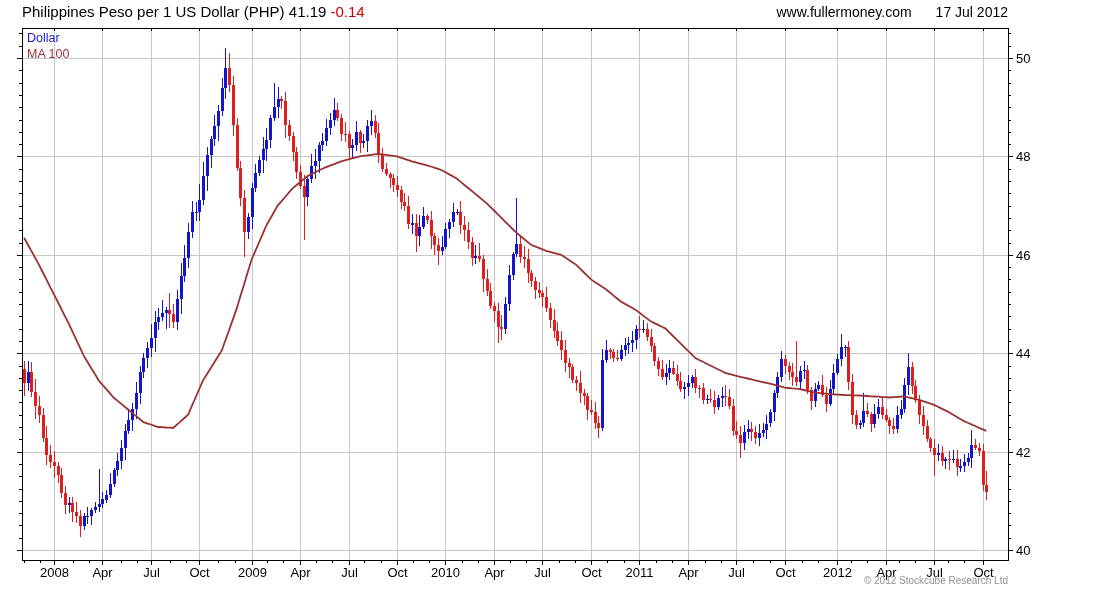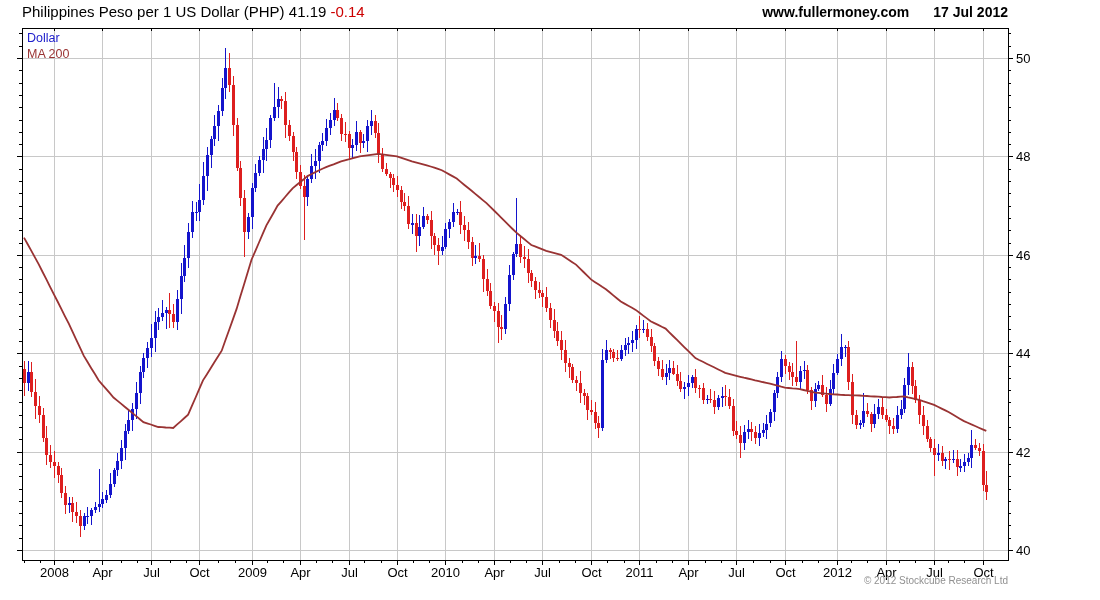--- a/index.html
+++ b/index.html
@@ -1,42 +1,42 @@
 <!DOCTYPE html>
 <html><head>
 <meta charset="utf-8">
 <style>
   html,body{margin:0;padding:0;background:#ffffff;}
   #page{position:relative;width:1100px;height:600px;background:#fff;overflow:hidden;
         font-family:"Liberation Sans","DejaVu Sans",sans-serif;border-radius:11px;}
   #title-line{position:absolute;left:22px;top:3px;font-size:15px;color:#000;white-space:pre;}
   #title-change{color:#cc0000;}
   #header-right{position:absolute;top:4px;right:92px;font-size:14px;color:#000;
-                display:flex;gap:24px;font-weight:bold;}
+                display:flex;gap:24px;}
   #legend{position:absolute;left:27px;top:30px;font-size:12.5px;line-height:16px;}
   #legend .weekly{color:#2020cc;}
   #legend .ma{color:#993333;}
   #copyright{position:absolute;right:92px;top:575px;font-size:10px;color:#909090;margin-left:48px;}
   svg text.tick{font-family:"Liberation Sans","DejaVu Sans",sans-serif;font-size:13px;fill:#000;}
 </style>
 </head>
 <body>
 
 <div id="page">
 
   <div id="title-line"><span>Philippines Peso per 1 US Dollar (PHP)</span><span> <span>41.19</span> </span><span id="title-change">-0.14</span></div>
 
   <div id="header-right">
     <span>www.fullermoney.com</span>
     <span>17 Jul 2012</span>
   </div>
 
   <div id="legend">
     <div class="weekly">Dollar</div>
-    <div class="ma">MA 200</div>
+    <div class="ma">MA 100</div>
   </div>
 
   <svg id="chart-svg" width="1100" height="600" viewBox="0 0 1100 600">
       <g shape-rendering="crispEdges">
         <line x1="22" x2="1008" y1="550.5" y2="550.5" stroke="#c8c8c8" stroke-width="1"></line>
         <line x1="22" x2="1008" y1="452.5" y2="452.5" stroke="#c8c8c8" stroke-width="1"></line>
         <line x1="22" x2="1008" y1="353.5" y2="353.5" stroke="#c8c8c8" stroke-width="1"></line>
         <line x1="22" x2="1008" y1="255.5" y2="255.5" stroke="#c8c8c8" stroke-width="1"></line>
         <line x1="22" x2="1008" y1="156.5" y2="156.5" stroke="#c8c8c8" stroke-width="1"></line>
         <line x1="22" x2="1008" y1="58.5" y2="58.5" stroke="#c8c8c8" stroke-width="1"></line>

